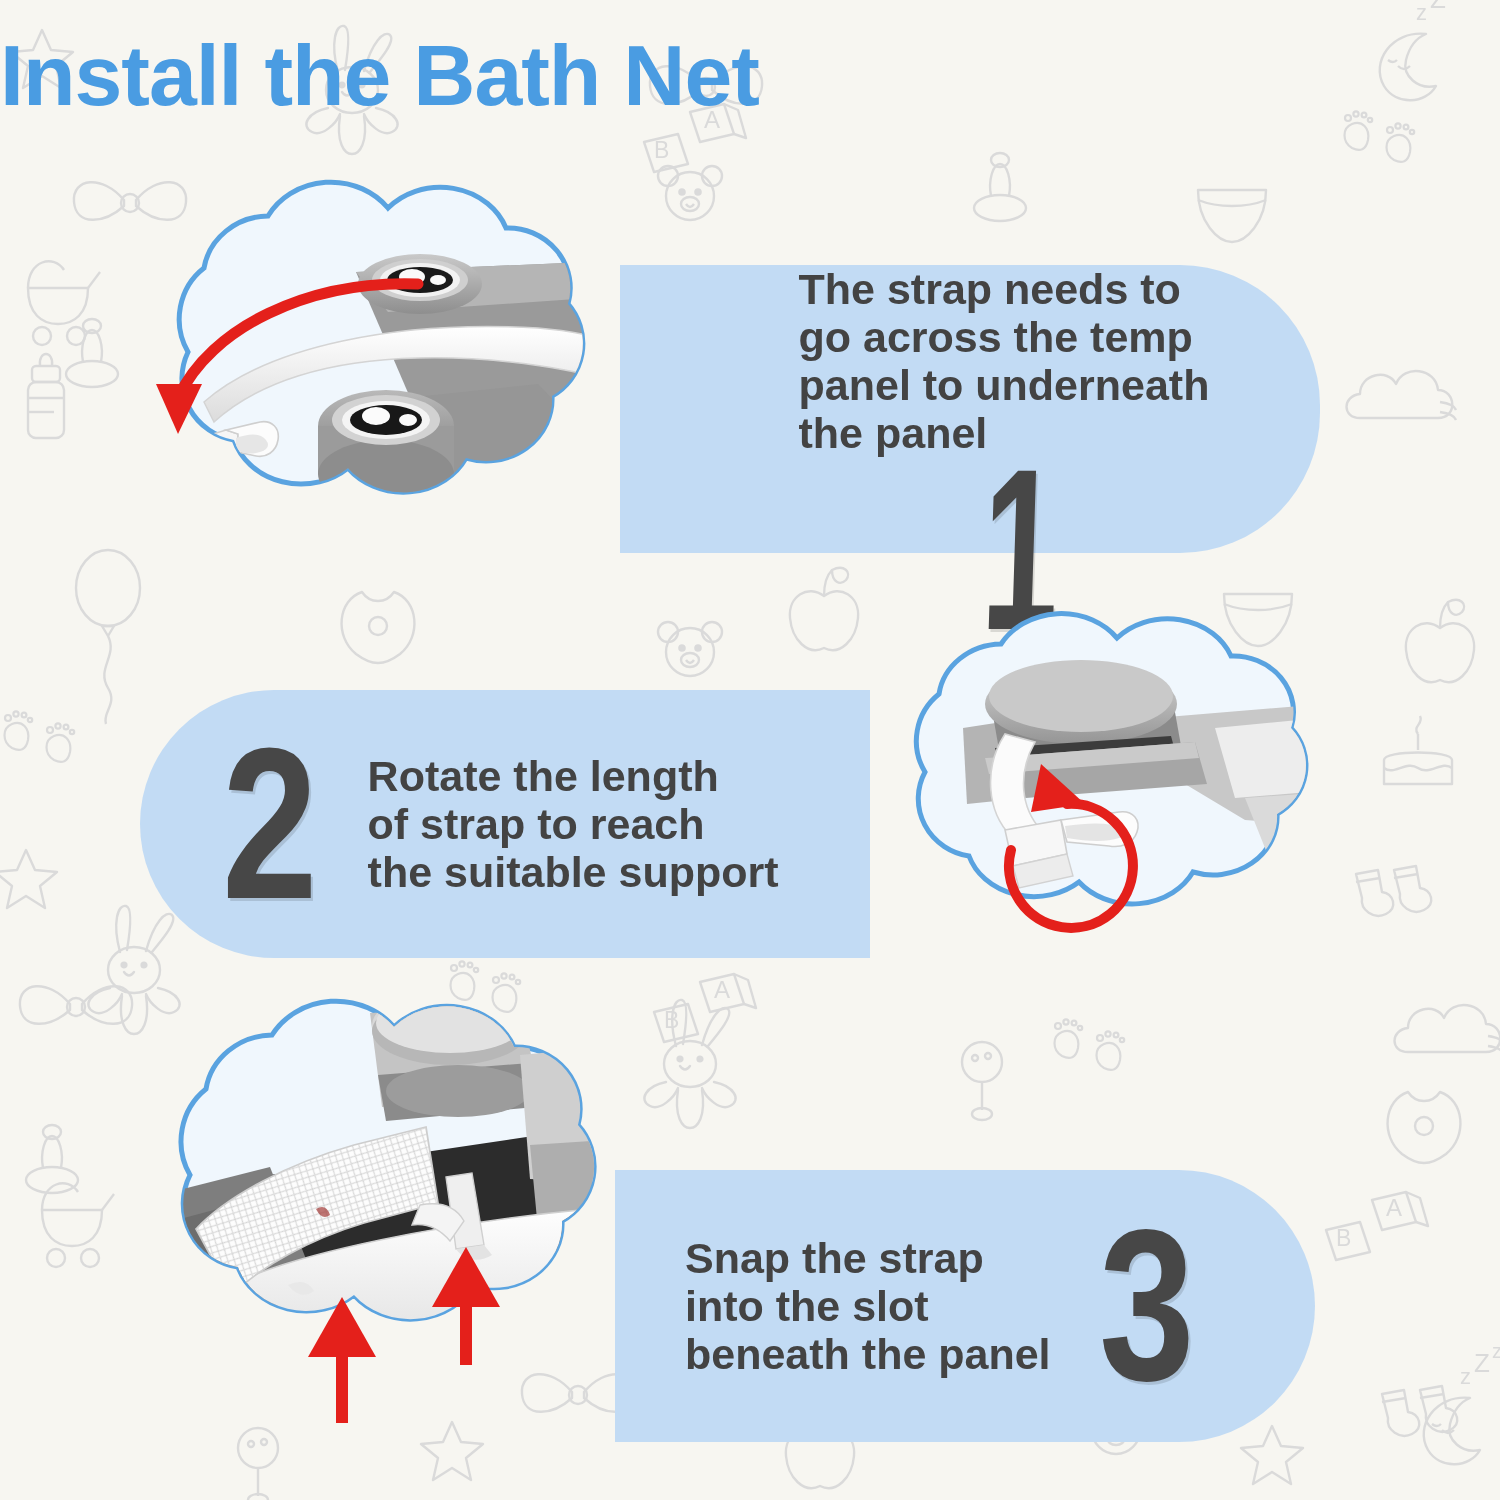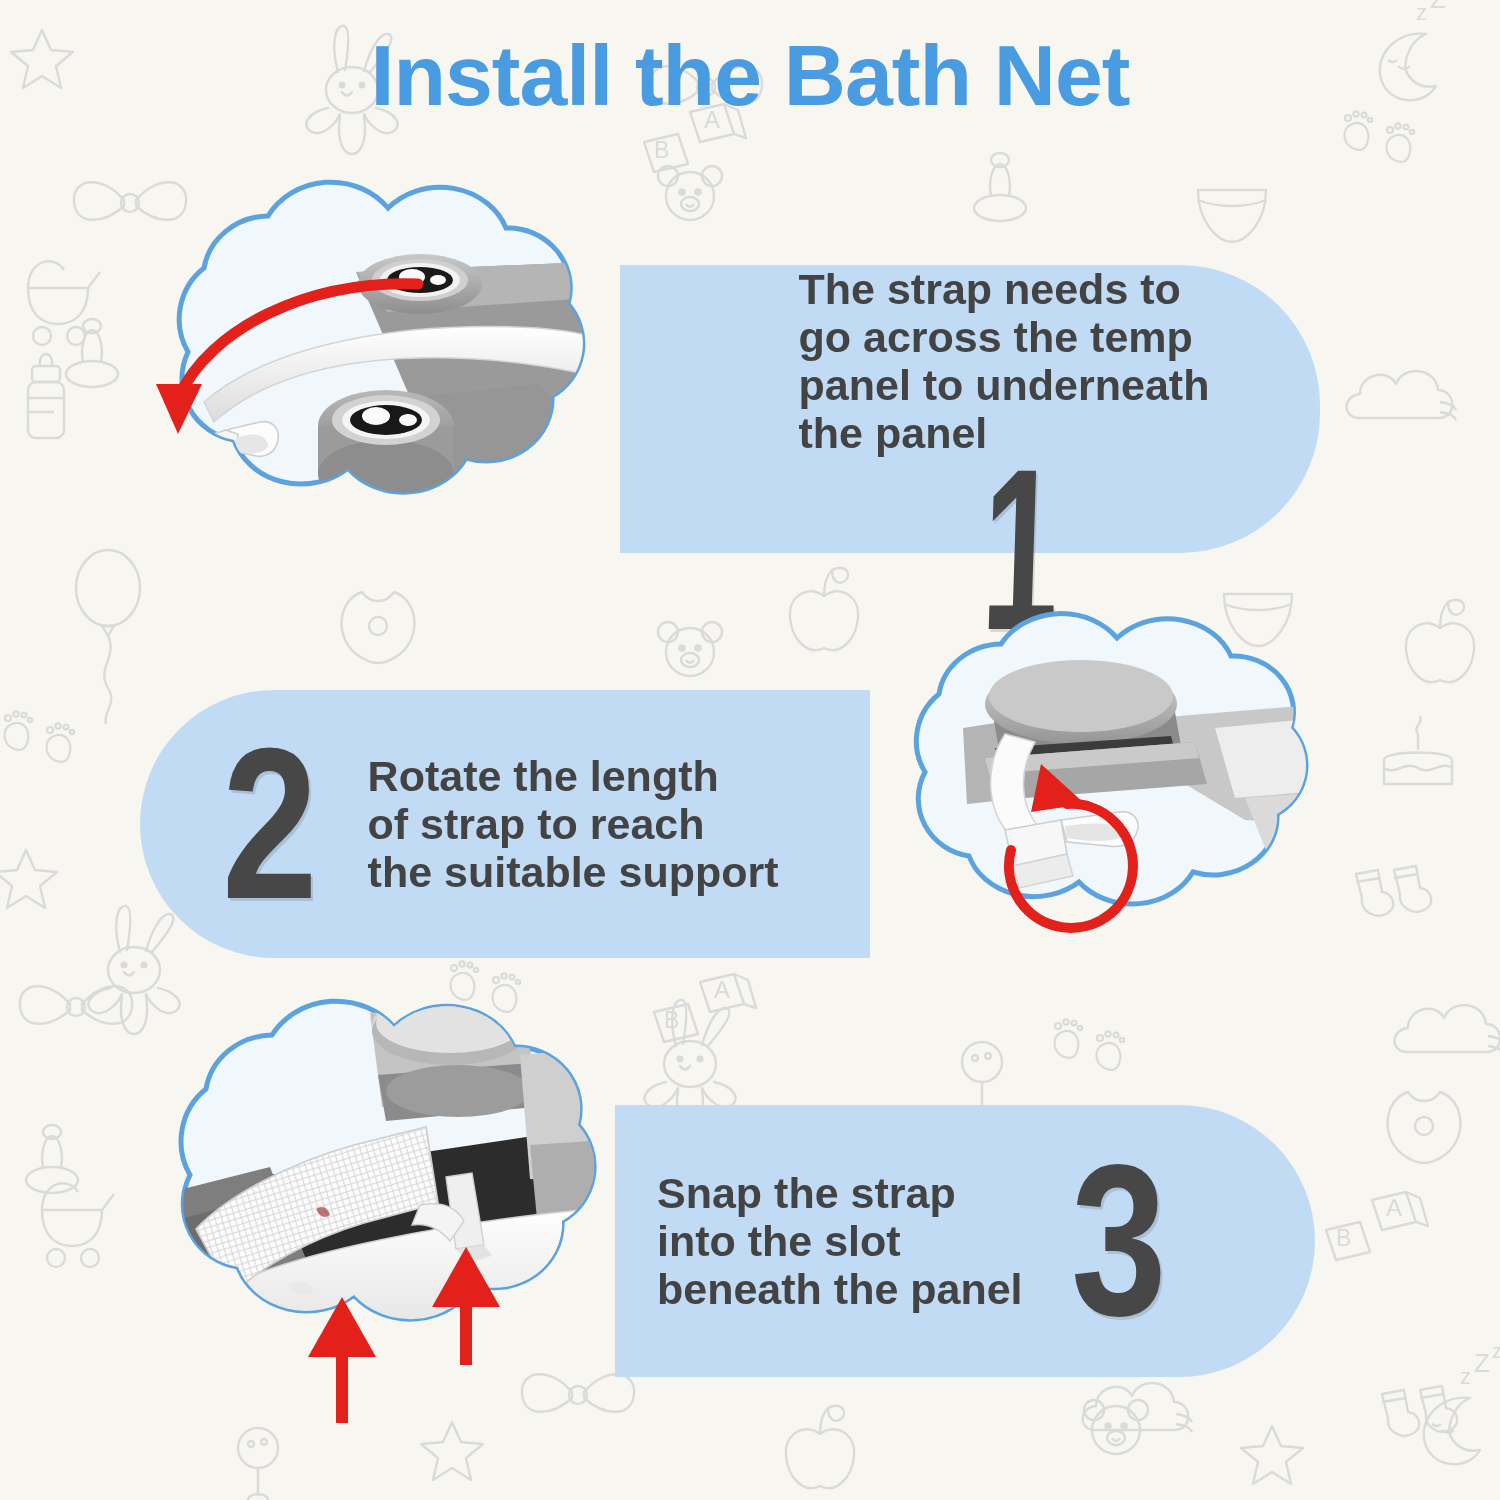--- a/index.html
+++ b/index.html
@@ -14,21 +14,21 @@
   
   #bg-pattern{
     position:absolute; inset:0; z-index:0;
     background-color:#f7f6f1;
   }
   #bg-pattern svg{ position:absolute; inset:0; width:100%; height:100%; }
 
   
   #title{
     position:absolute; top:26px; left:0; width:1500px;
-    text-align:center; z-index:6;
+    text-align:left; z-index:6;
     font-size:86px; font-weight:bold;
     letter-spacing:-1px;
     color:#4a9ce2;
     font-family:"Liberation Sans", sans-serif;
   }
 
   
   .pill{
     position:absolute; z-index:3;
     background:#c2dbf4;
@@ -54,21 +54,21 @@
     line-height:0.8;
     font-family:"Liberation Sans", sans-serif;
     transform:scaleX(.78);
     text-shadow:3px 3px 0 rgba(0,0,0,.12);
   }
 
   #pill1{ left:620px; top:265px; width:700px; height:288px; padding-left:68px;flex-direction:column; }
   #pill1 .num{ margin-left:34px; transform:scaleX(.60) skewX(-3deg); font-size:230px; }
   #pill2{ left:140px; top:690px; width:730px; height:268px; padding-left:70px; }
   #pill2 .num{ margin-right:38px; transform:scaleX(.80); font-size:215px; }
-  #pill3{ left:615px; top:1105px; width:700px; height:272px; padding-left:42px; }
+  #pill3{ left:615px; top:1170px; width:700px; height:272px; padding-left:70px; }
   #pill3 .num{ margin-left:36px; transform:scaleX(.80); font-size:215px; }
 
   
   .cloud{ position:absolute; z-index:4; }
   #cloud1{ left:118px;  top:176px;  width:520px; height:460px; }
   #cloud2{ left:855px;  top:608px;  width:505px; height:430px; }
   #cloud3{ left:120px;  top:995px;  width:530px; height:480px; }
 
   .cloud svg{ width:100%; height:100%; display:block; overflow:visible; }
 </style>

